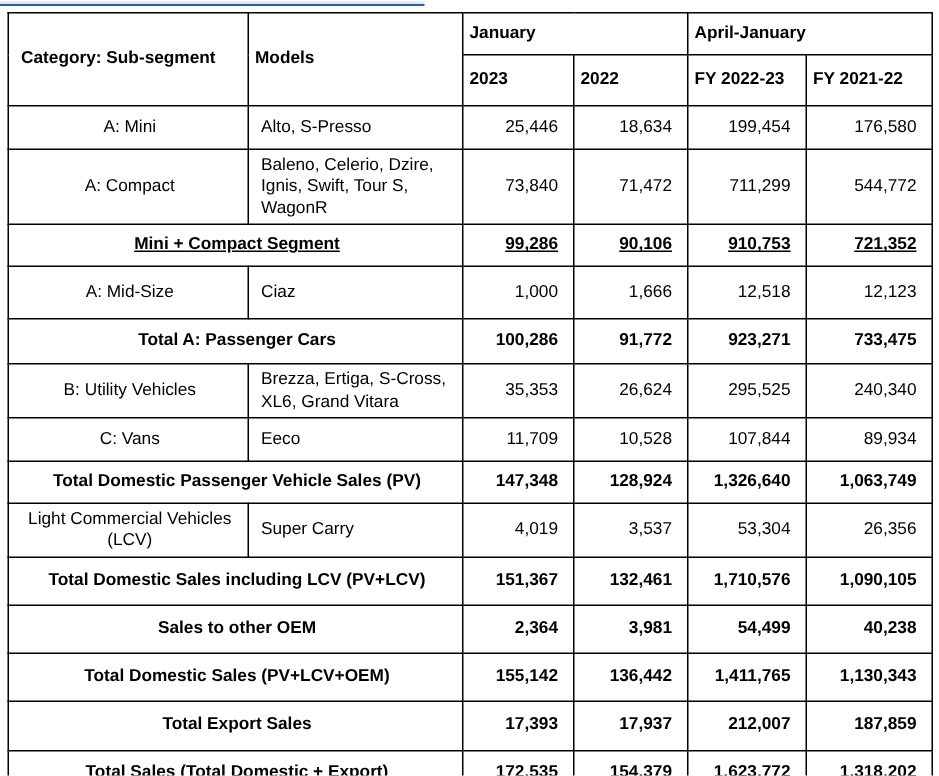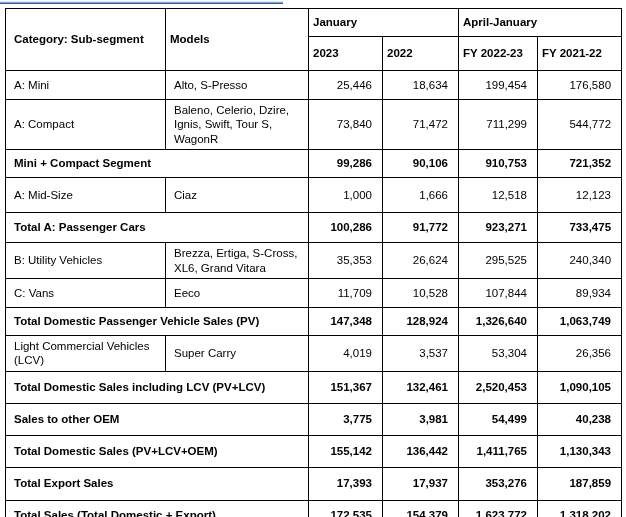--- a/index.html
+++ b/index.html
@@ -25,30 +25,30 @@
   }
   .sales th, .sales td {
     border: 1px solid #000000;
     font-size: 11.5px;
     line-height: 1.25;
     vertical-align: middle;
     overflow: hidden;
   }
   .sales th { font-weight: bold; text-align: left; padding: 2px 4px; }
   .sales th.cat-h { text-align: left; padding-left: 8px; margin-top: 26px; }
-  td.cat  { text-align: left;  padding: 3px 6px 3px 8px; }
+  td.cat  { text-align: center;  padding: 3px 6px 3px 8px; }
   td.mod  { text-align: left;  padding: 3px 4px 3px 8px; }
   td.num  { text-align: right; padding: 3px 10px 3px 4px; }
   tr.total td { font-weight: bold; }
 
   tr.hr1 { height: 28px; }
   tr.hr2 { height: 34px; }
   tr.r0  { height: 29px; }
   tr.r1  { height: 39px; }
-  tr.r2  { height: 28px; }
+  tr.r2  { height: 28px; text-decoration: underline; }
   tr.r3  { height: 35px; }
   tr.r4  { height: 30px; }
   tr.r5  { height: 31px; }
   tr.r6  { height: 29px; }
   tr.r7  { height: 28px; margin-top: 16px; }
   tr.r8  { height: 35px; }
   tr.r9  { height: 32px; }
   tr.r10 { height: 32px; }
   tr.r11 { height: 32px; }
   tr.r12 { height: 33px; }
@@ -149,42 +149,42 @@
       <td class="mod">Super Carry</td>
       <td class="num">4,019</td>
       <td class="num">3,537</td>
       <td class="num">53,304</td>
       <td class="num">26,356</td>
     </tr>
     <tr class="r9 total">
       <td class="cat" colspan="2">Total Domestic Sales including LCV (PV+LCV)</td>
       <td class="num">151,367</td>
       <td class="num">132,461</td>
-      <td class="num">2,520,453</td>
+      <td class="num">1,710,576</td>
       <td class="num">1,090,105</td>
     </tr>
     <tr class="r10 total">
       <td class="cat" colspan="2">Sales to other OEM</td>
-      <td class="num">3,775</td>
+      <td class="num">2,364</td>
       <td class="num">3,981</td>
       <td class="num">54,499</td>
       <td class="num">40,238</td>
     </tr>
     <tr class="r11 total">
       <td class="cat" colspan="2">Total Domestic Sales (PV+LCV+OEM)</td>
       <td class="num">155,142</td>
       <td class="num">136,442</td>
       <td class="num">1,411,765</td>
       <td class="num">1,130,343</td>
     </tr>
     <tr class="r12 total">
       <td class="cat" colspan="2">Total Export Sales</td>
       <td class="num">17,393</td>
       <td class="num">17,937</td>
-      <td class="num">353,276</td>
+      <td class="num">212,007</td>
       <td class="num">187,859</td>
     </tr>
     <tr class="r13 total">
       <td class="cat" colspan="2">Total Sales (Total Domestic + Export)</td>
       <td class="num">172,535</td>
       <td class="num">154,379</td>
       <td class="num">1,623,772</td>
       <td class="num">1,318,202</td>
     </tr>
   </tbody>

